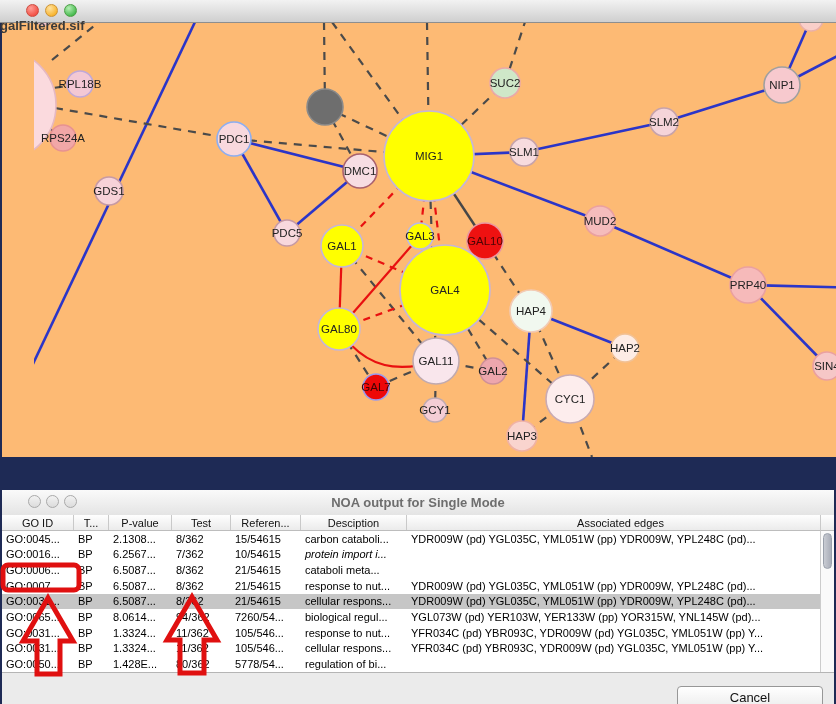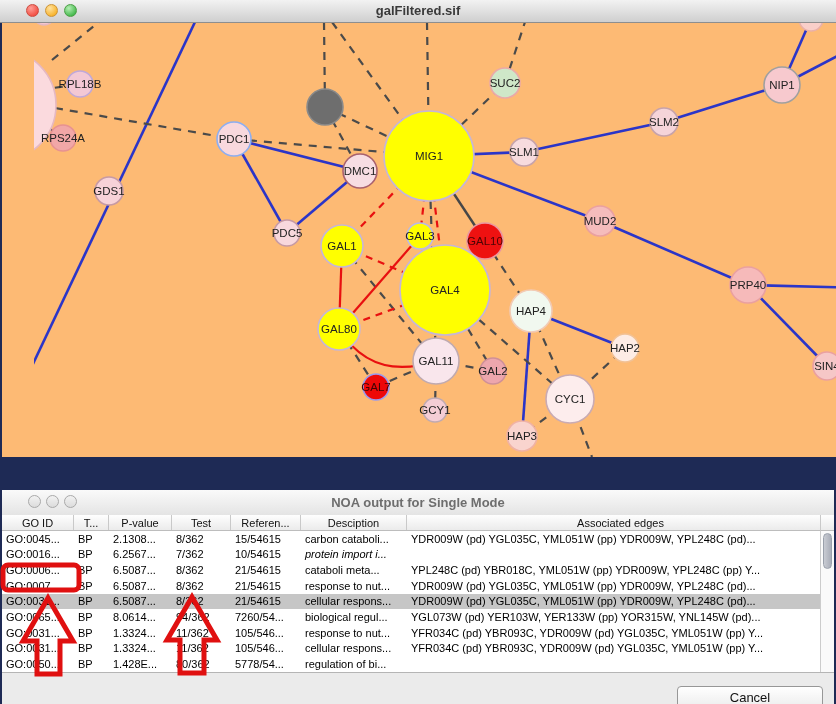--- a/index.html
+++ b/index.html
@@ -6,21 +6,21 @@
   body{width:836px;height:704px;background:#1e2a55;position:relative;overflow:hidden;
        font-family:"Liberation Sans",sans-serif;-webkit-font-smoothing:antialiased;}
   
   .titlebar-top{position:absolute;left:0;top:0;width:836px;height:22px;
     background:linear-gradient(#f2f2f2,#cfcfcf);border-bottom:1px solid #8e8e8e;z-index:2;}
   .lights{position:absolute;left:26px;top:4px;display:flex;gap:6px;}
   .light{width:13px;height:13px;border-radius:50%;box-sizing:border-box;}
   .light-red{background:radial-gradient(circle at 35% 30%,#ff9d96,#f24f43 75%);border:1px solid #cc4b40;}
   .light-yellow{background:radial-gradient(circle at 35% 30%,#ffe2a0,#f7b32c 75%);border:1px solid #cd9335;}
   .light-green{background:radial-gradient(circle at 35% 30%,#b6efb5,#45b94d 75%);border:1px solid #4c9e45;}
-  .title-top{position:absolute;left:0;top:3px;width:100%;text-align:center;
+  .title-top{position:absolute;left:0;top:18px;width:100%;
     font-size:13px;font-weight:bold;color:#3a3a3a;}
   .canvas{position:absolute;left:2px;top:22px;width:832px;height:435px;background:#fdba74;z-index:1;padding-left:32px;}
   .canvas svg{display:block;}
   
   .window-bottom{position:absolute;left:2px;top:490px;width:832px;height:241px;background:#ebebeb;z-index:1;}
   .titlebar-bottom{position:relative;height:25px;background:linear-gradient(#fafafa,#e4e4e4);
     border-bottom:1px solid #b3b3b3;}
   .lights2{position:absolute;left:26px;top:5px;display:flex;gap:5px;}
   .ghost{width:13px;height:13px;border-radius:50%;box-sizing:border-box;
     border:1px solid #a9a9a9;background:linear-gradient(#f2f2f2,#dcdcdc);}
@@ -216,21 +216,20 @@
           <div class="td" style="width: 70px;">10/54615</div>
           <div class="td" style="width: 106px; font-style: italic;">protein import i...</div>
         </div>
         <div class="tr">
           <div class="td" style="width: 72px;">GO:0006...</div>
           <div class="td" style="width: 35px;">BP</div>
           <div class="td" style="width: 63px;">6.5087...</div>
           <div class="td" style="width: 59px;">8/362</div>
           <div class="td" style="width: 70px;">21/54615</div>
           <div class="td" style="width: 106px;">cataboli meta...</div>
-          <div class="td">YPL248C (pd) YBR018C, YML051W (pp) YDR009W, YPL248C (pp) Y...</div>
         </div>
         <div class="tr">
           <div class="td" style="width: 72px;">GO:0007...</div>
           <div class="td" style="width: 35px;">BP</div>
           <div class="td" style="width: 63px;">6.5087...</div>
           <div class="td" style="width: 59px;">8/362</div>
           <div class="td" style="width: 70px;">21/54615</div>
           <div class="td" style="width: 106px;">response to nut...</div>
           <div class="td">YDR009W (pd) YGL035C, YML051W (pp) YDR009W, YPL248C (pd)...</div>
         </div>

